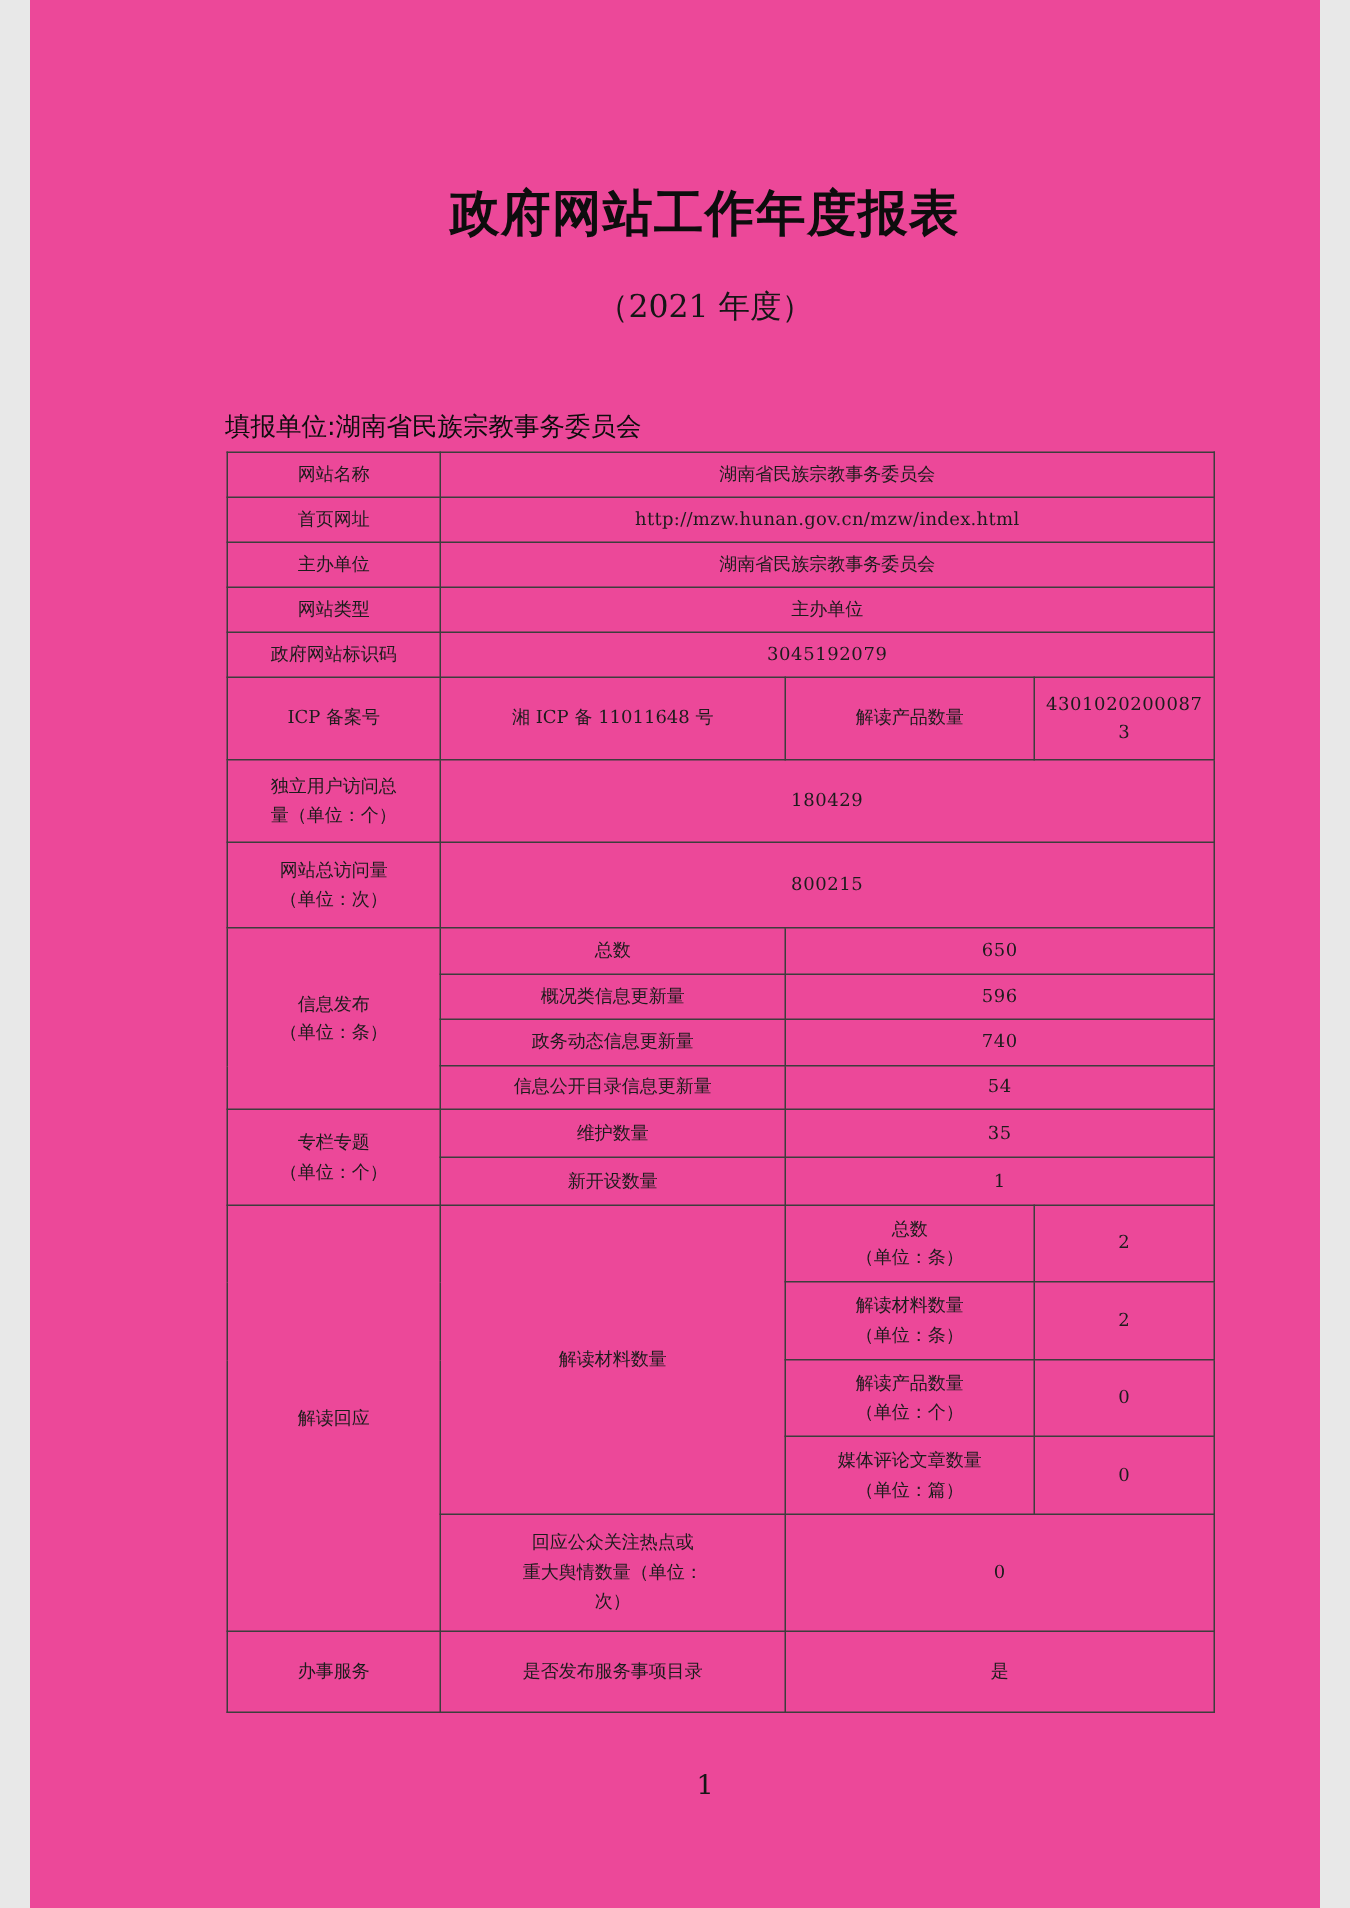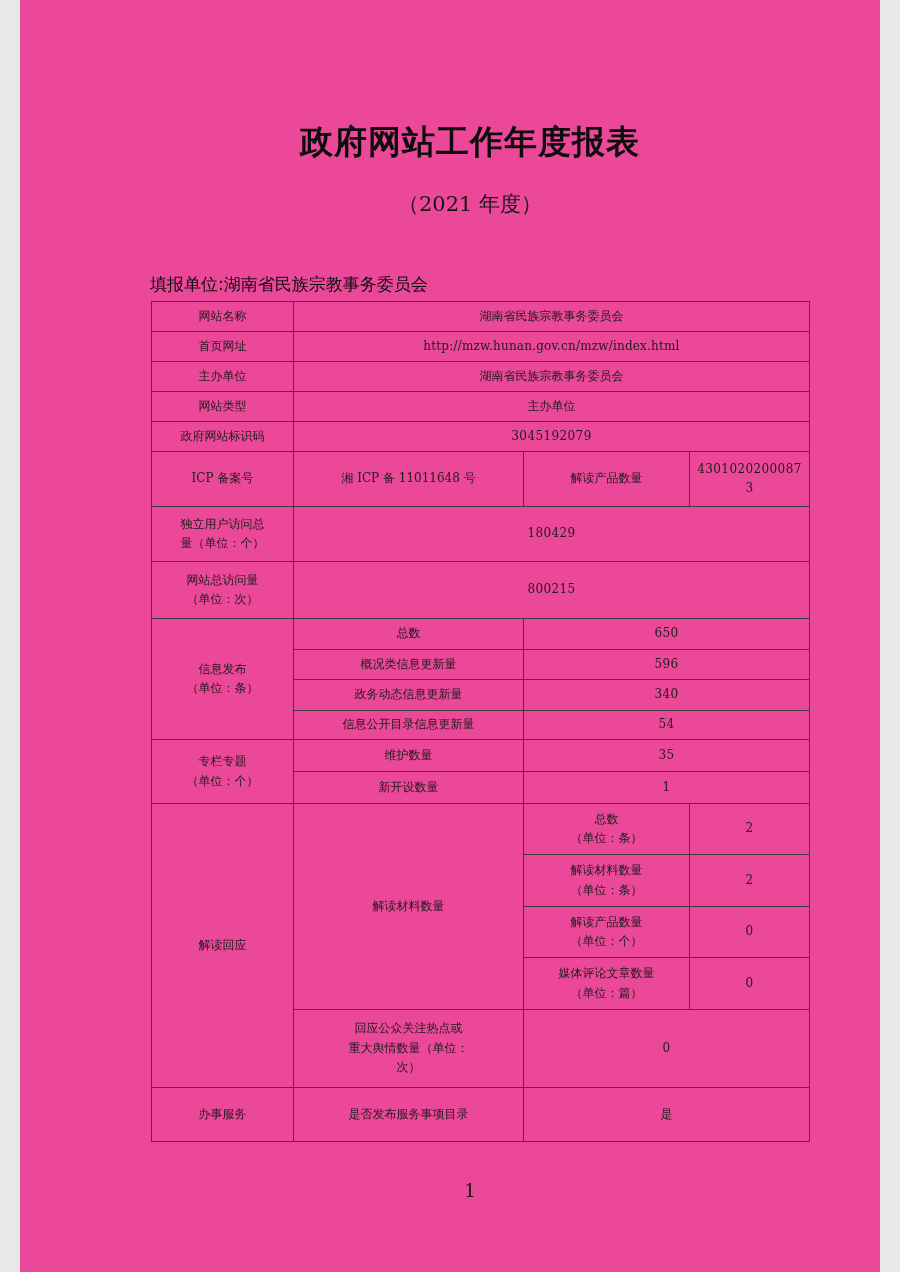--- a/index.html
+++ b/index.html
@@ -122,21 +122,21 @@
 （单位：条）</td>
         <td>总数</td>
         <td colspan="2" class="num">650</td>
       </tr>
       <tr style="height:30px">
         <td>概况类信息更新量</td>
         <td colspan="2" class="num">596</td>
       </tr>
       <tr style="height:31px">
         <td>政务动态信息更新量</td>
-        <td colspan="2" class="num">340</td>
+        <td colspan="2" class="num">740</td>
       </tr>
       <tr style="height:29px">
         <td>信息公开目录信息更新量</td>
         <td colspan="2" class="num">54</td>
       </tr>
 
       <tr style="height:32px">
         <td rowspan="2">专栏专题
 （单位：个）</td>
         <td>维护数量</td>

